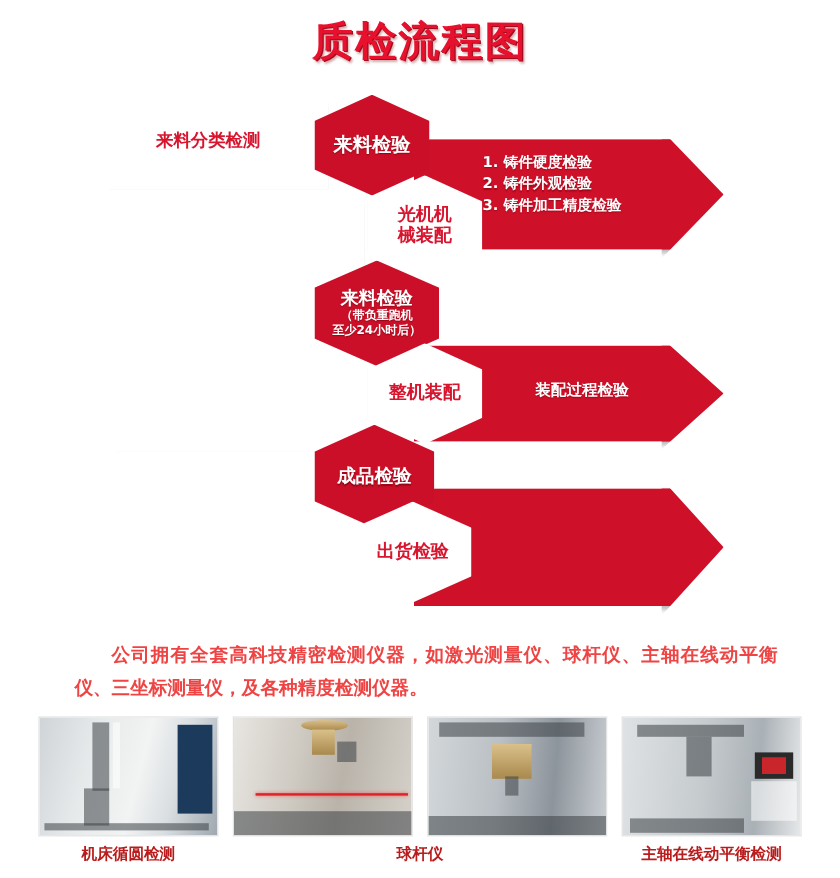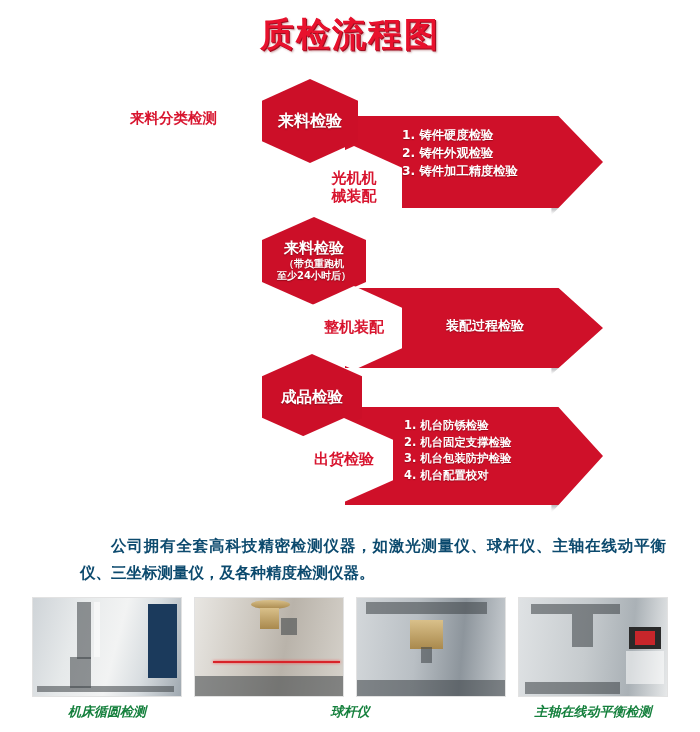--- a/index.html
+++ b/index.html
@@ -73,41 +73,41 @@
   .hex.white{
     background:#ffffff;
     color:#d8152f;
     filter:drop-shadow(1px 2px 3px rgba(140,140,145,.55));
     text-align:center;
   }
   .hex .sub{font-size:10px;display:block;font-weight:bold;}
 
   
   .blurb{
-    position:absolute;left:80px;top:533px;width:586px;
-    font-size:15.5px;font-weight:bold;color:#0c4a6e;
+    position:absolute;left:62px;top:533px;width:586px;
+    font-size:15.5px;font-weight:bold;color:#ef4444;
     line-height:1.75;text-align:justify;
     text-indent:2em;
   }
   
   .photos{
     position:absolute;left:32px;top:597px;width:636px;height:100px;
     display:flex;justify-content:space-between;
   }
   .photo{
     width:150px;height:100px;position:relative;overflow:hidden;
     border:1px solid #e2e2e2;box-sizing:border-box;
   }
   .captions{
     position:absolute;left:32px;top:703px;width:636px;height:22px;
     display:flex;justify-content:space-between;
   }
   .caption{
     width:150px;text-align:center;
-    font-size:13px;font-weight:bold;color:#15803d;font-style:italic;
+    font-size:13px;font-weight:bold;color:#b91c1c;
   }
   
   .ph-bg{position:absolute;inset:0;}
   .p1 .ph-bg{background:linear-gradient(105deg,#cfd4d8 0%,#e6e9ea 28%,#f2f3f3 55%,#d9dee1 74%,#9fa8b0 100%);}
   .p2 .ph-bg{background:linear-gradient(100deg,#e8e6e2 0%,#cfcac2 35%,#b9b3aa 60%,#d6d2cb 100%);}
   .p3 .ph-bg{background:linear-gradient(95deg,#d3d7da 0%,#b9bfc4 40%,#8d959c 70%,#c9ced2 100%);}
   .p4 .ph-bg{background:linear-gradient(95deg,#dfe2e4 0%,#c6cbce 45%,#aab1b6 75%,#e6e8e9 100%);}
   .sh{position:absolute;background:rgba(60,65,70,.55);}
   .lt{position:absolute;background:rgba(255,255,255,.55);}
   .laser{position:absolute;height:2px;background:#d8242a;box-shadow:0 0 3px #ff4d4d;}
@@ -132,24 +132,20 @@
 
   <div class="rarrow" style="left:345px;top:50px;width:258px;height:92px;"></div>
   <div class="rarrow-txt" style="left:402px;top:61px;width:200px;font-size:12.3px;">1. 铸件硬度检验
 2. 铸件外观检验
 3. 铸件加工精度检验</div>
 
   <div class="rarrow" style="left:345px;top:222px;width:258px;height:80px;"></div>
   <div class="rarrow-txt" style="left:418px;top:251px;width:180px;font-size:13px;margin-left:28px;">装配过程检验</div>
 
   <div class="rarrow" style="left:345px;top:341px;width:258px;height:98px;"></div>
-  <div class="rarrow-txt" style="left:404px;top:351px;width:200px;font-size:11.4px;">1. 机台防锈检验
-2. 机台固定支撑检验
-3. 机台包装防护检验
-4. 机台配置校对</div>
 
   <div class="hex red" style="left:262px;top:13px;width:96px;height:84px;font-size:16px;">
     <span>来料检验</span>
   </div>
 
   <div class="hex white" style="left:306px;top:80px;width:96px;height:84px;font-size:15px;">
     <span>光机机
 械装配</span>
   </div>
 

